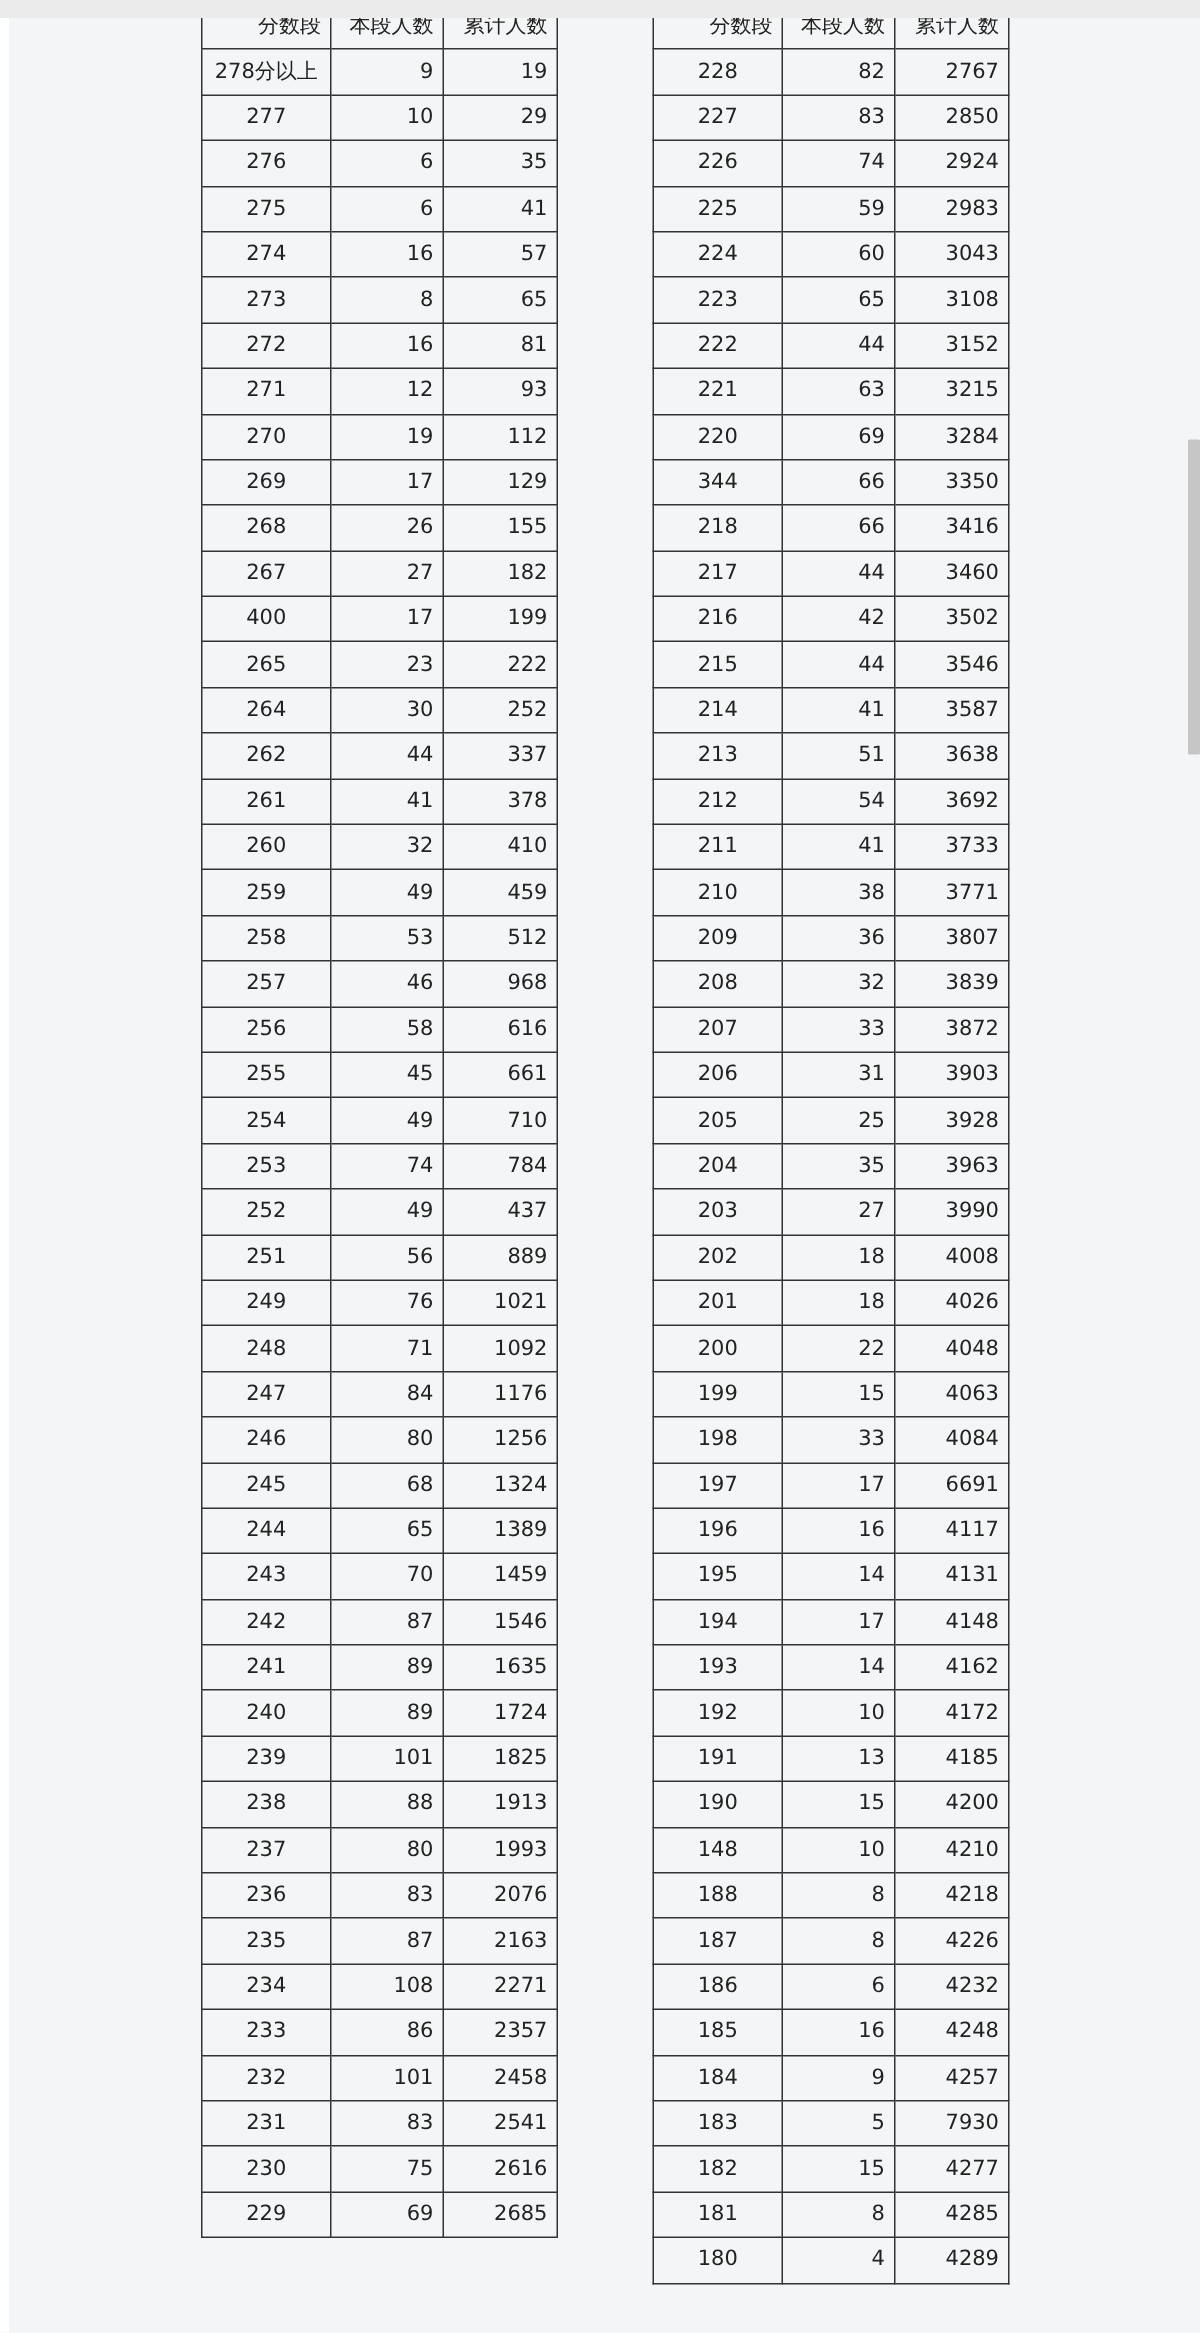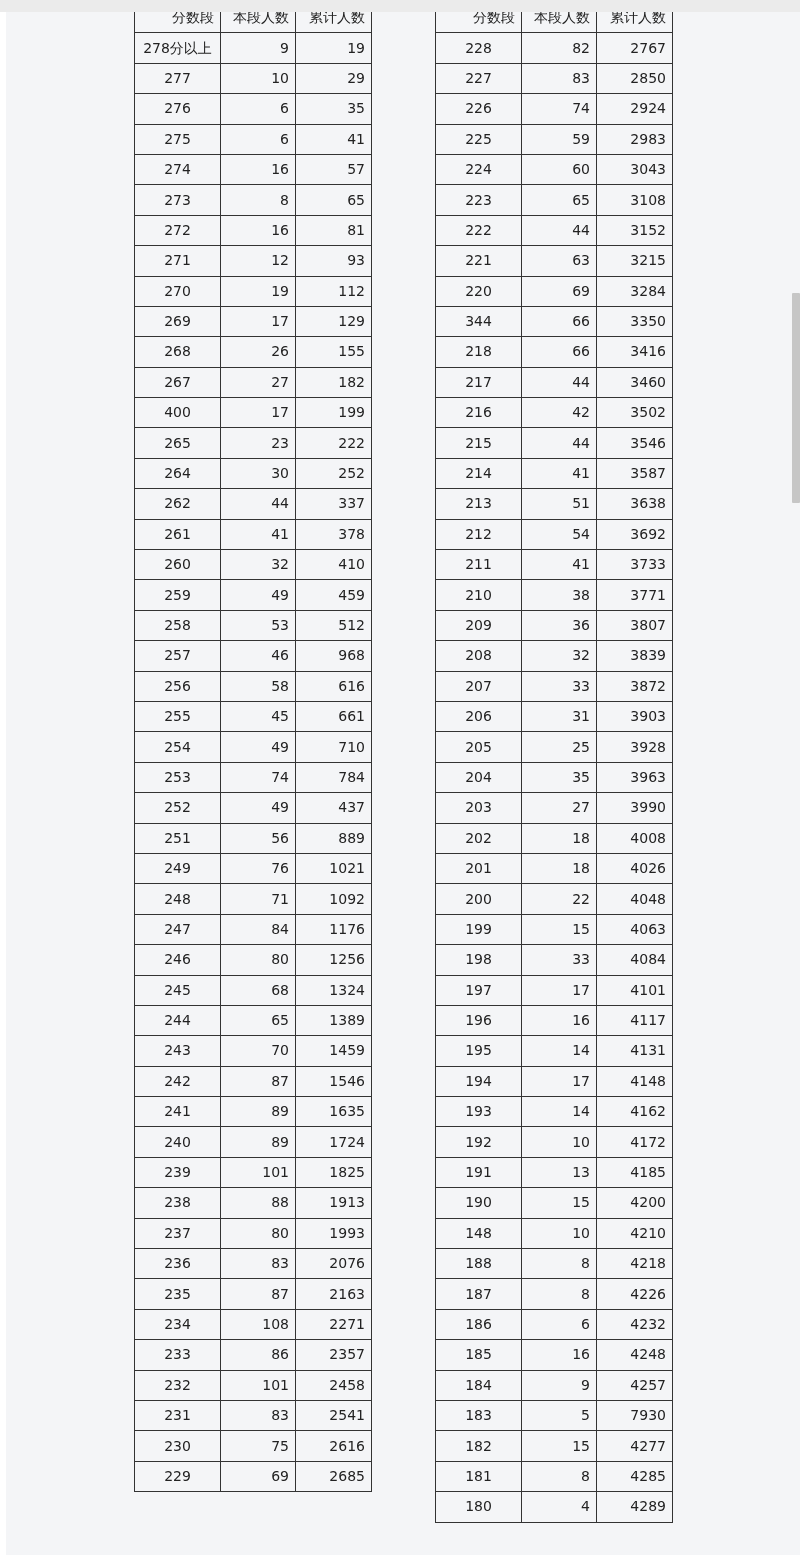--- a/index.html
+++ b/index.html
@@ -458,21 +458,21 @@
         <td class="c2">4063</td>
       </tr>
       <tr>
         <td class="c0">198</td>
         <td class="c1">33</td>
         <td class="c2">4084</td>
       </tr>
       <tr>
         <td class="c0">197</td>
         <td class="c1">17</td>
-        <td class="c2">4101</td>
+        <td class="c2">6691</td>
       </tr>
       <tr>
         <td class="c0">196</td>
         <td class="c1">16</td>
         <td class="c2">4117</td>
       </tr>
       <tr>
         <td class="c0">195</td>
         <td class="c1">14</td>
         <td class="c2">4131</td>

